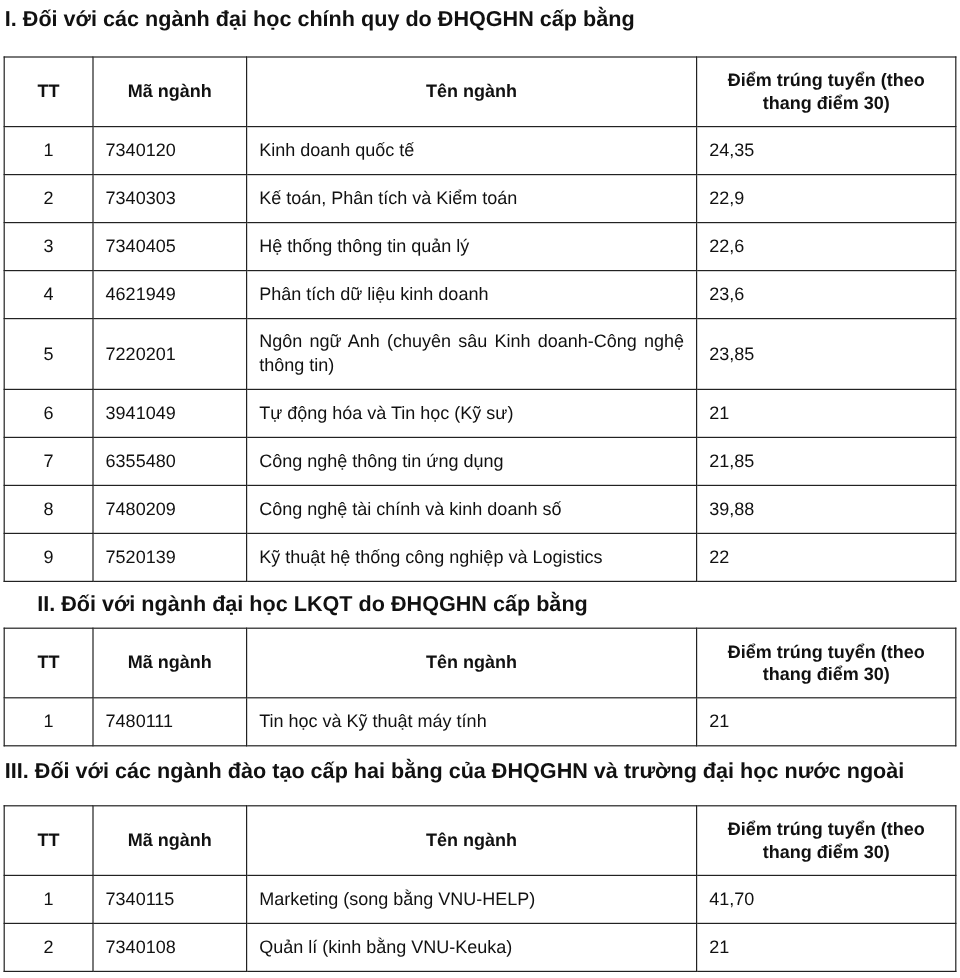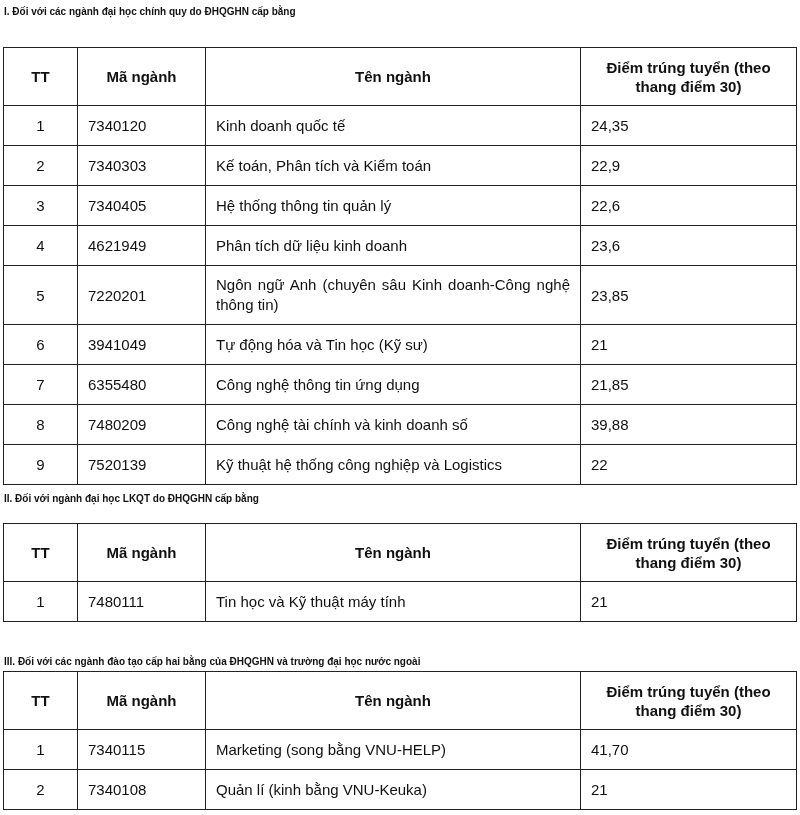--- a/index.html
+++ b/index.html
@@ -1,18 +1,18 @@
 <!DOCTYPE html>
 <html><head>
 <meta charset="utf-8">
 <style>
   html, body { margin:0; padding:0; background:#ffffff; }
   body { width:800px; height:815px; position:relative; overflow:hidden;
          font-family:"Liberation Sans", sans-serif; color:#111; }
-  .section-title { position:absolute; left:4px; font-weight:bold; font-size:10px; color:#111; white-space:nowrap; }
+  .section-title { position:absolute; left:4px; font-weight:bold; font-size:18px; color:#111; white-space:nowrap; }
   table { position:absolute; left:3px; width:793px; border-collapse:collapse; table-layout:fixed; }
   td, th { border:1.5px solid #222; font-size:15px; padding:0 10px; vertical-align:middle; }
   th { font-weight:bold; text-align:center; line-height:19px; }
   td.tt { text-align:center; }
   td.name { text-align:justify; line-height:20px; }
   col.c1 { width:74px; } col.c2 { width:128px; } col.c3 { width:375px; } col.c4 { width:216px; }
 </style>
 </head>
 <body>
 
@@ -81,21 +81,21 @@
   </tr>
   <tr style="height:40px;">
     <td class="tt">9</td>
     <td>7520139</td>
     <td class="name">Kỹ thuật hệ thống công nghiệp và Logistics</td>
     <td>22</td>
   </tr>
 </tbody>
   </table>
 
-<div class="section-title" style="top:493px;">II. Đối với ngành đại học LKQT do ĐHQGHN cấp bằng</div>
+<div class="section-title" style="top:493px;margin-left:27px;">II. Đối với ngành đại học LKQT do ĐHQGHN cấp bằng</div>
 <table style="top:523px;">
   <colgroup>
       <col class="c1">
       <col class="c2">
       <col class="c3">
       <col class="c4">
     </colgroup>
   <tbody>
       <tr style="height:58px;">
     <th>TT</th>
@@ -105,21 +105,21 @@
   </tr>
   <tr style="height:40px;">
     <td class="tt">1</td>
     <td>7480111</td>
     <td class="name">Tin học và Kỹ thuật máy tính</td>
     <td>21</td>
   </tr>
 </tbody>
   </table>
 
-<div class="section-title" style="top:656px;">III. Đối với các ngành đào tạo cấp hai bằng của ĐHQGHN và trường đại học nước ngoài</div>
+<div class="section-title" style="top:632px;">III. Đối với các ngành đào tạo cấp hai bằng của ĐHQGHN và trường đại học nước ngoài</div>
 <table style="top:671px;">
   <colgroup>
       <col class="c1">
       <col class="c2">
       <col class="c3">
       <col class="c4">
     </colgroup>
   <tbody>
       <tr style="height:58px;">
     <th>TT</th>

